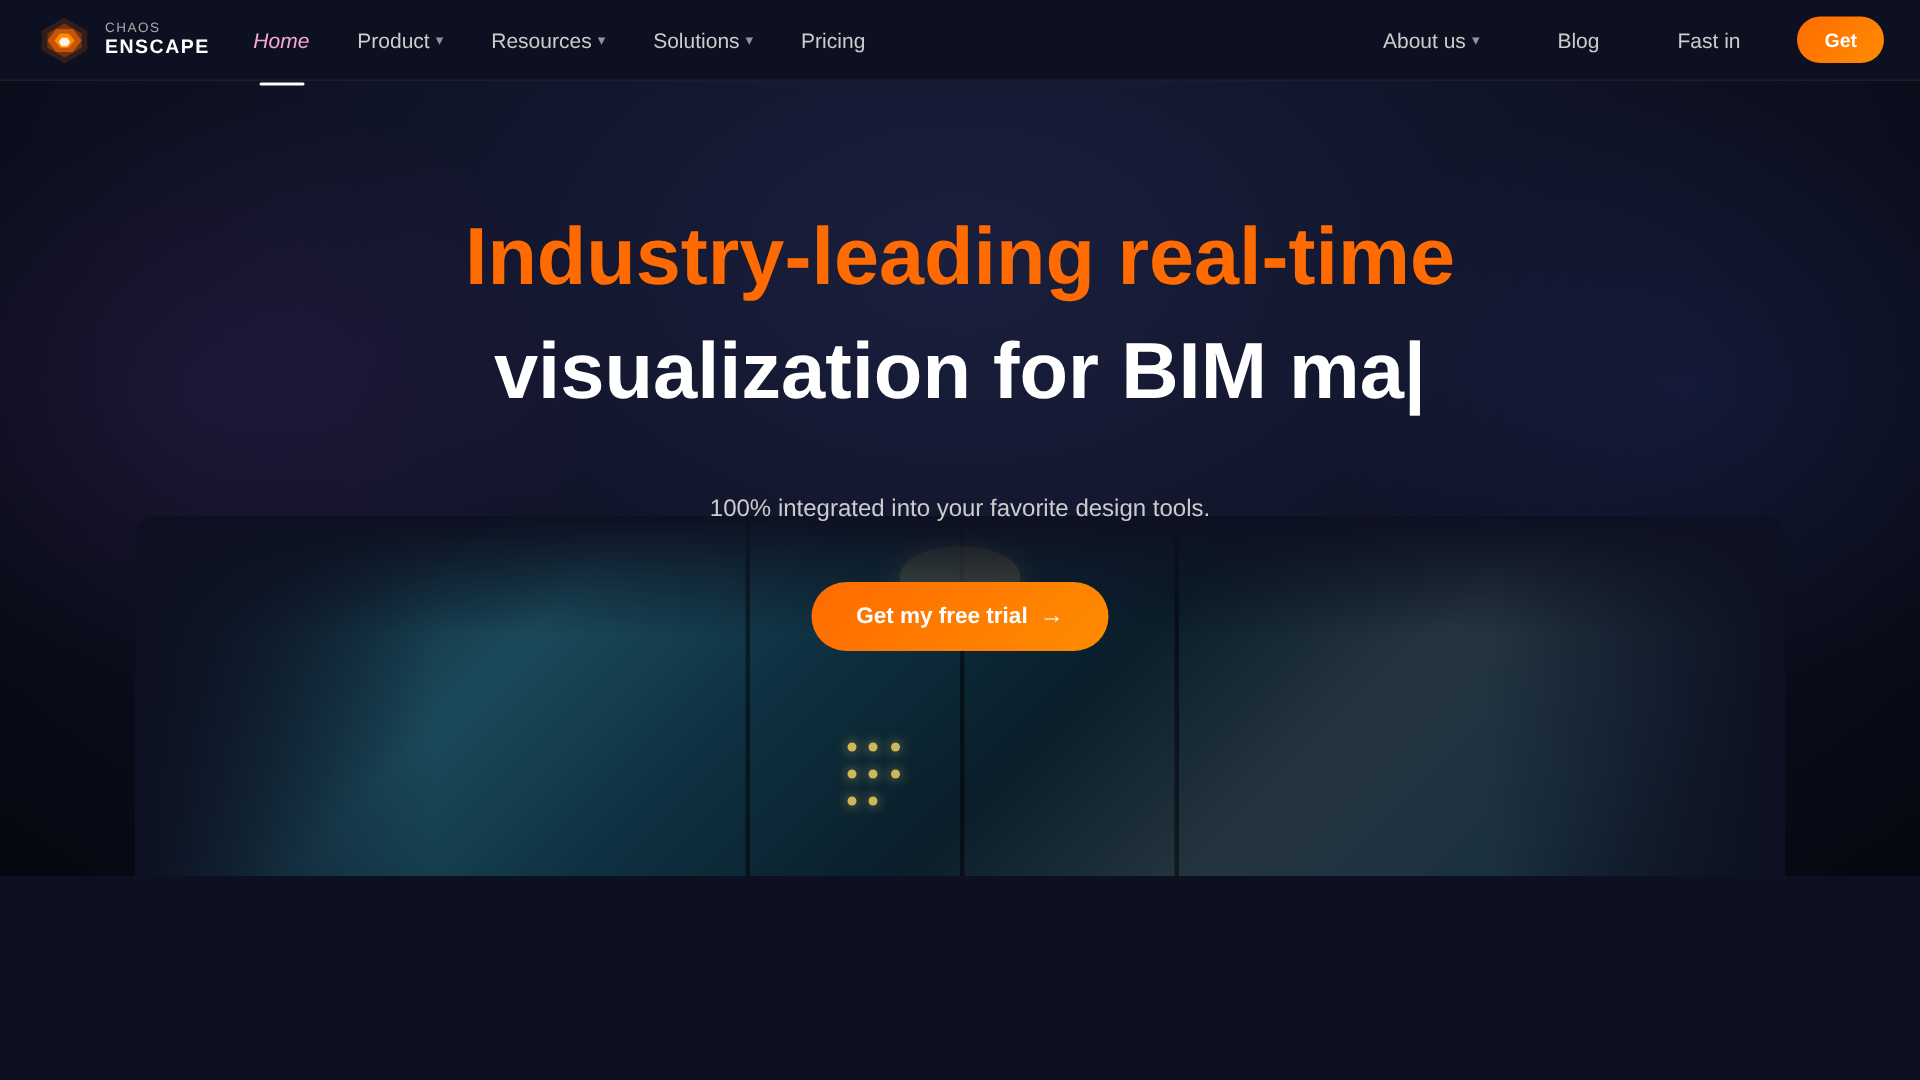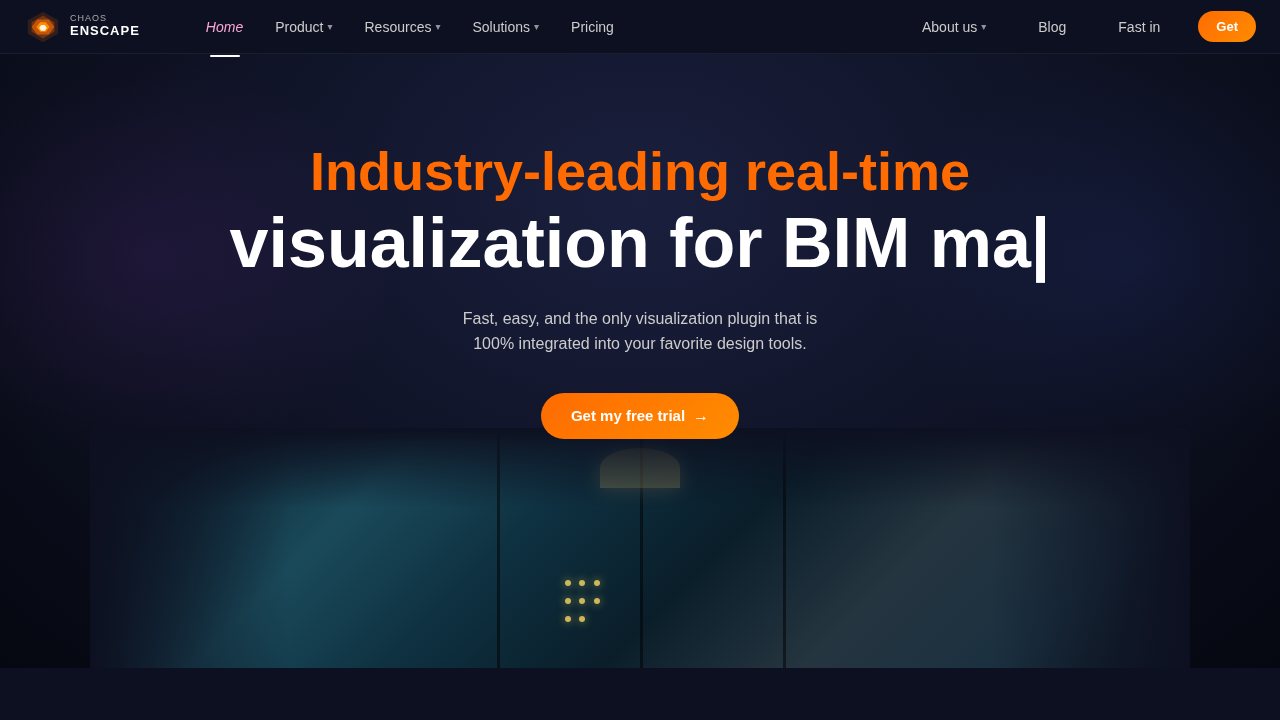--- a/index.html
+++ b/index.html
@@ -22,21 +22,21 @@
       align-items: center;
       padding: 0 24px;
       z-index: 100;
       border-bottom: 1px solid rgba(255,255,255,0.06);
     }
 
     .nav-logo {
       display: flex;
       align-items: center;
       gap: 8px;
-      margin-right: 52px;
+      margin-right: 15px;
       text-decoration: none;
     }
 
     .logo-icon {
       width: 38px;
       height: 38px;
     }
 
     .logo-text {
       display: flex;
@@ -119,21 +119,21 @@
       border-radius: 24px;
       border: none;
       cursor: pointer;
       white-space: nowrap;
     }
 
     
     .hero {
       position: relative;
       width: 1280px;
-      height: 668px;
+      height: 584px;
       background: radial-gradient(ellipse at 50% 30%, #1a1f3e 0%, #0d1020 60%, #050810 100%);
       display: flex;
       flex-direction: column;
       align-items: center;
       justify-content: flex-start;
       padding-top: 140px;
       overflow: hidden;
     }
 
     
@@ -163,38 +163,37 @@
 
     .hero-title-orange {
       font-size: 54px;
       font-weight: 700;
       color: #ff6b00;
       line-height: 1.15;
       display: block;
     }
 
     .hero-title-white {
-      font-size: 70px;
+      font-size: 53px;
       font-weight: 700;
       color: #fff;
       line-height: 1.15;
       display: block;
-      margin-top: 1px;
+      margin-top: 16px;
     }
 
     .hero-subtitle {
       color: #ccc;
       font-size: 16px;
       margin-top: 22px;
       line-height: 1.6;
     }
 
     .btn-trial {
       display: inline-flex;
-      align-items: center;
       gap: 8px;
       margin-top: 36px;
       background: linear-gradient(135deg, #ff6b00, #ff8c00);
       color: #fff;
       font-size: 15px;
       font-weight: 600;
       padding: 14px 30px;
       border-radius: 30px;
       border: none;
       cursor: pointer;
@@ -373,21 +372,21 @@
     </a>
     <button class="btn-get">Get</button>
   </div>
 </nav>
 
 <section class="hero">
   <div class="hero-content">
     <span class="hero-title-orange">Industry-leading real-time</span>
     <span class="hero-title-white">visualization for BIM ma|</span>
     <p class="hero-subtitle">
-      <span>Fast, easy, and the only visualization plugin that is</span><br>
+      <br>
       <span>100% integrated into your favorite design tools.</span>
     </p>
     <a class="btn-trial">
       <span>Get my free trial</span>
       <span class="arrow">→</span>
     </a>
   </div>
 
   <div class="preview-container">
     <div class="preview-img">

